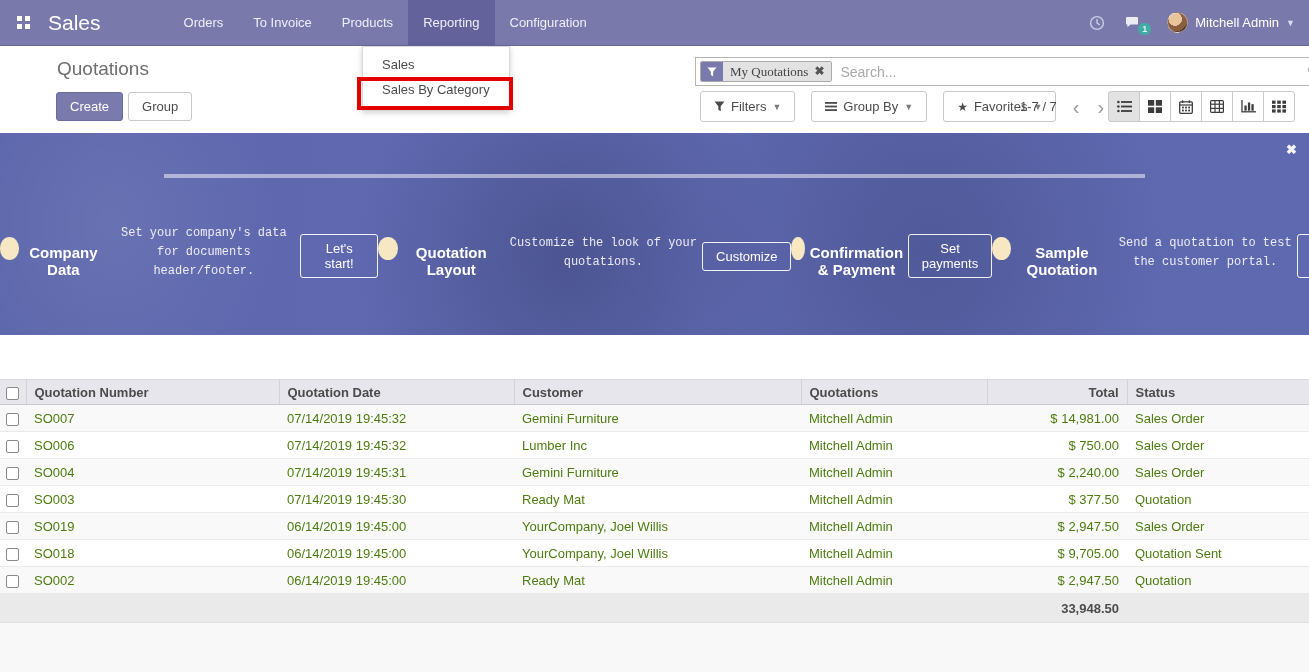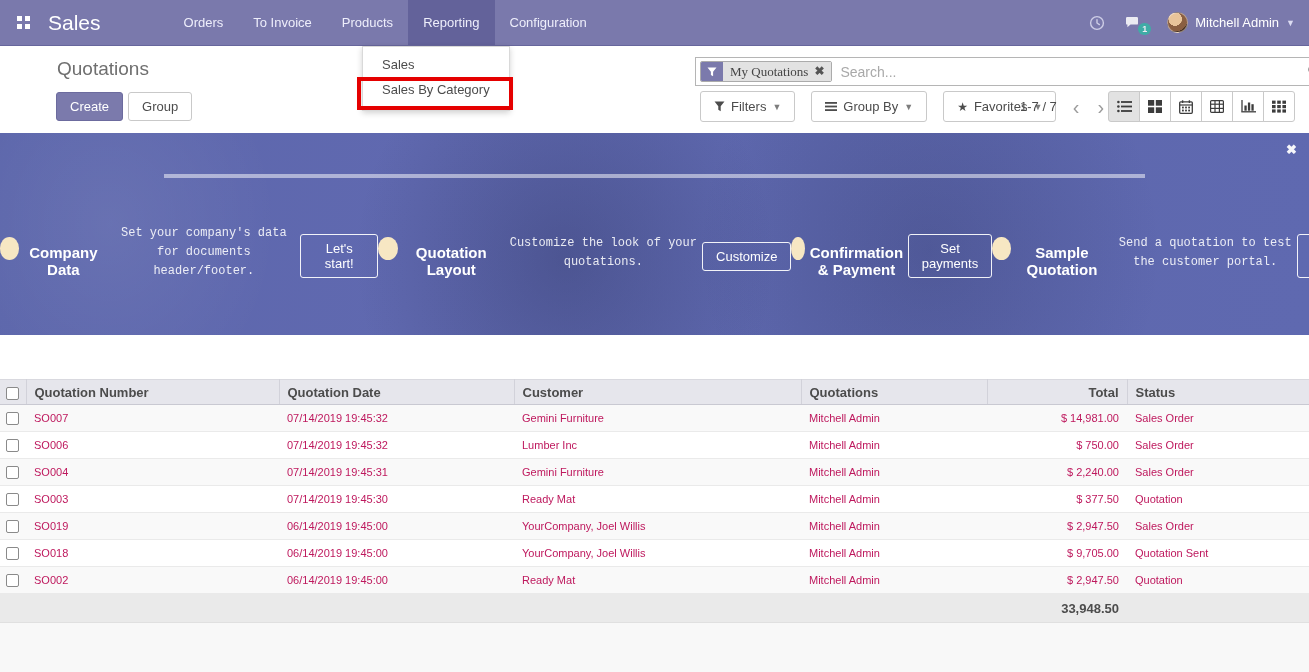--- a/index.html
+++ b/index.html
@@ -77,21 +77,21 @@
   .step-desc { margin-top:8px; font-size:12px; line-height:19px; color:rgba(255,255,255,.88); width:230px;font-family:Liberation Mono, monospace; }
   .step-btn { margin-top:15px; background:transparent; border:1px solid rgba(255,255,255,.92); color:#fff; border-radius:3px; font-size:13px; padding:6px 13px; cursor:pointer; font-family:inherit; }
 
   
   .table-wrap { position:absolute; top:335px; left:0; right:0; bottom:0; background:#f8f8f8;margin-top:44px; }
   table { width:1309px; border-collapse:collapse; table-layout:fixed; background:#fff; }
   col.c-cb { width:26px; } col.c-num { width:253px; } col.c-date { width:235px; } col.c-cust { width:287px; } col.c-sales { width:186px; } col.c-total { width:140px; } col.c-status { width:182px; }
   thead th { height:25px; background:#e6e6ec; border-top:1px solid #d9d9df; border-bottom:1px solid #c9c9d2; border-right:1px solid #d2d2da; font-size:13px; font-weight:bold; color:#4c4c4c; text-align:left; padding:0 8px; cursor:pointer; }
   thead th:last-child { border-right:none; }
   thead th.th-total { text-align:right; }
-  tbody td { height:27px; border-bottom:1px solid #eaeaea; font-size:11px; color:#be185d; padding:0 8px; white-space:nowrap; overflow:hidden; }
+  tbody td { height:27px; border-bottom:1px solid #eaeaea; font-size:13px; color:#4d7c0f; padding:0 8px; white-space:nowrap; overflow:hidden; }
   tbody tr { cursor:pointer; }
   tbody tr:nth-child(odd) { background:#f9f9f9; }
   tbody tr:nth-child(even) { background:#fff; }
   td.cell-total { text-align:right; }
   .cb-cell { padding:0 0 0 6px !important; }
   .cb { display:inline-block; width:13px; height:13px; border:1px solid #8a8a8a; border-radius:2px; background:#fff; vertical-align:middle; cursor:pointer; }
   tfoot td { height:29px; background:#eaeaea; border-top:1px solid #d0d0d0; border-bottom:1px solid #e0e0e0; font-weight:bold; color:#4c4c4c; padding:0 8px; }
   tfoot td.cell-total { text-align:right; }
 </style>
 </head>

